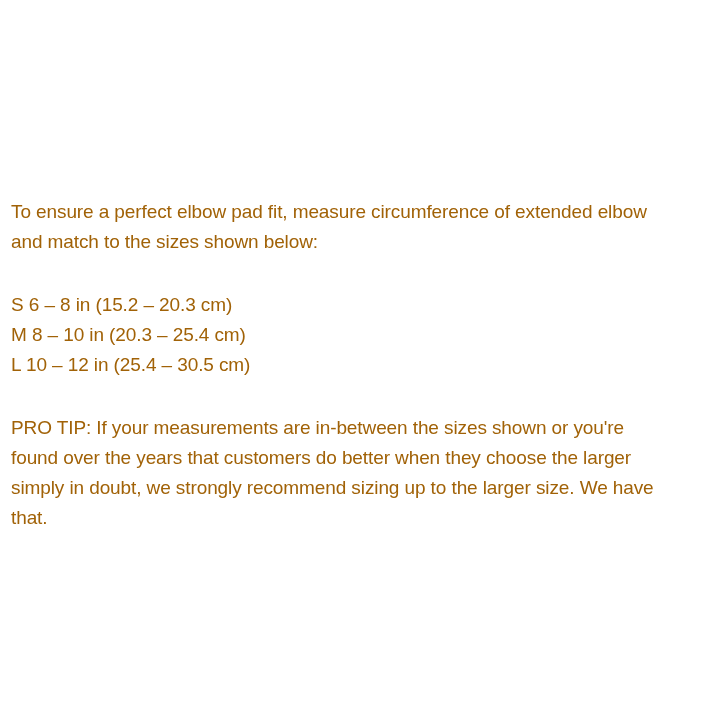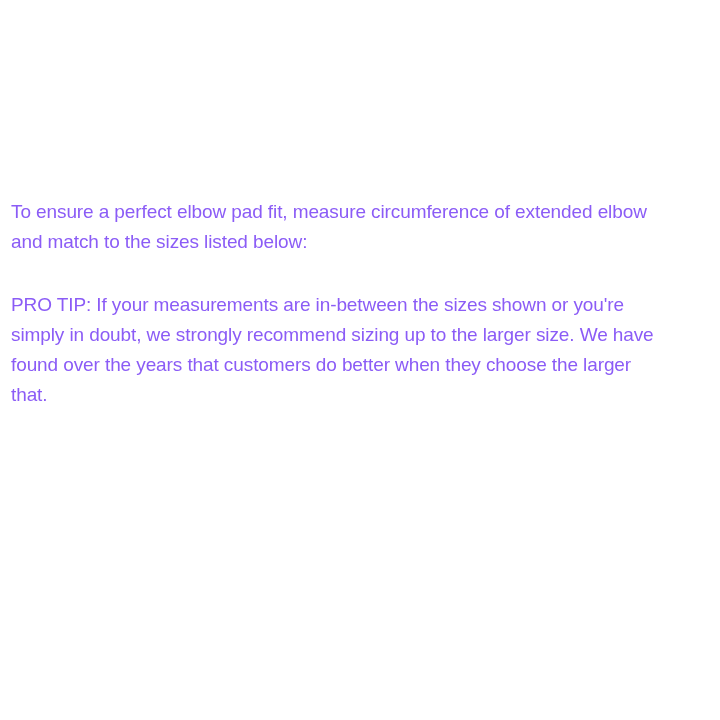--- a/index.html
+++ b/index.html
@@ -12,21 +12,21 @@
     height: 720px;
     position: relative;
     overflow: hidden;
     font-family: "Liberation Sans", "DejaVu Sans", sans-serif;
   }
   .sizing-guide {
     position: absolute;
     left: 11px;
     top: 197px;
     width: 700px;
-    color: #8b5cf6;
+    color: #a16207;
     font-size: 19px;
     line-height: 30px;
     letter-spacing: -0.1px;
   }
   .para {
     margin: 0 0 33px 0;
   }
   .para:last-child {
     margin-bottom: 1px;
   }
@@ -34,24 +34,29 @@
     white-space: nowrap;
   }
 </style>
 </head>
 <body>
 
 <div class="sizing-guide">
 
   <div class="para">
     <div class="line">To ensure a perfect elbow pad fit, measure circumference of extended elbow</div>
-    <div class="line">and match to the sizes listed below:</div>
+    <div class="line">and match to the sizes shown below:</div>
   </div>
 
+  <div class="para">
+    <div class="line">S 6 – 8 in (15.2 – 20.3 cm)</div>
+    <div class="line">M 8 – 10 in (20.3 – 25.4 cm)</div>
+    <div class="line">L 10 – 12 in (25.4 – 30.5 cm)</div>
+  </div>
 
   <div class="para">
     <div class="line">PRO TIP: If your measurements are in-between the sizes shown or you're</div>
+    <div class="line">found over the years that customers do better when they choose the larger</div>
     <div class="line">simply in doubt, we strongly recommend sizing up to the larger size. We have</div>
-    <div class="line">found over the years that customers do better when they choose the larger</div>
     <div class="line">that.</div>
   </div>
 
 </div>
 
 </body></html>

